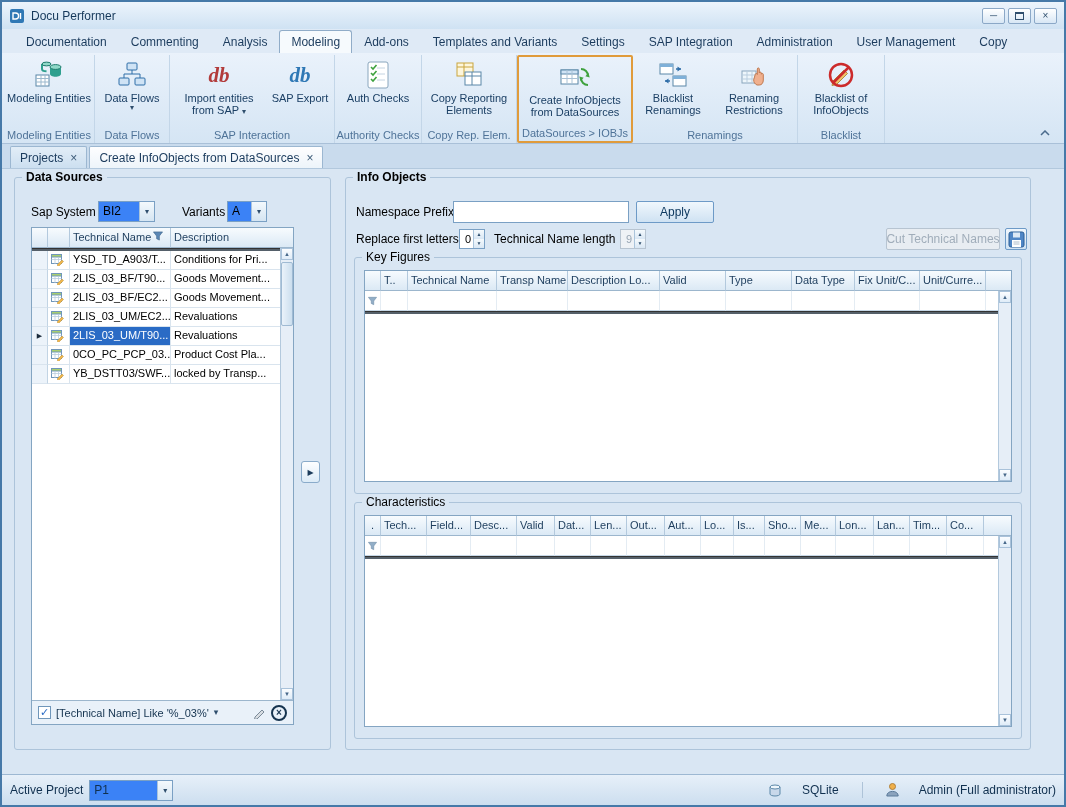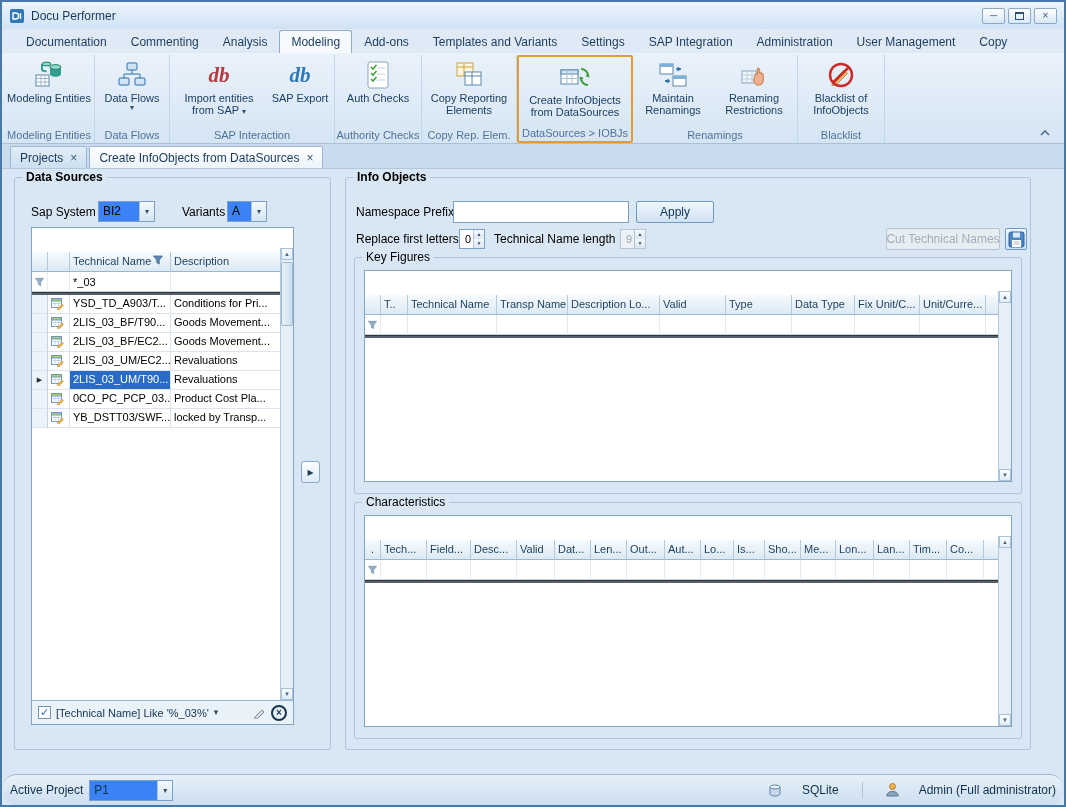--- a/index.html
+++ b/index.html
@@ -31,21 +31,21 @@
 .dtabx{font-size:12px;color:#3e5c79;line-height:1;}
 .mainarea{position:absolute;left:0;top:167px;right:0;height:605px;background:#d9e6f3;}
 .panel{position:absolute;border:1px solid #adc4da;border-radius:3px;}
 .ptitle{position:absolute;top:-8px;left:7px;background:#d9e6f3;padding:0 4px;font-size:12px;font-weight:bold;color:#000;white-space:nowrap;}
 .ptitle.thin{font-weight:normal;}
 .lbl{position:absolute;font-size:12px;color:#000;white-space:nowrap;}
 .combo{display:flex;height:21px;border:1px solid #7aa0c4;background:#3b82f6;}
 .comboval{flex:1;padding:2px 4px;font-size:12px;overflow:hidden;white-space:nowrap;}
 .combobtn{width:15px;background:linear-gradient(#f3f9fd,#d5e5f2);border-left:1px solid #aac4db;display:flex;align-items:center;justify-content:center;font-size:8px;color:#2e4e6d;}
 .gridc{position:absolute;border:1px solid #84a5c2;background:#fff;}
-.ghead{display:flex;height:20px;margin-top:24px;}
+.ghead{display:flex;height:20px;}
 .gh{background:linear-gradient(#f7fbfe,#dbe9f5);border-right:1px solid #b3c9dd;border-bottom:1px solid #9cb6cd;font-size:11px;color:#1d3d5d;padding:3px 3px 0;white-space:nowrap;overflow:hidden;display:flex;align-items:flex-start;gap:2px;flex:0 0 auto;}
 .gh.fill{flex:1 1 auto;border-right:none;}
 .gfilter{display:flex;height:20px;}
 .gf{border-right:1px solid #e4ecf3;border-bottom:1px solid #c6d7e6;padding:2px 3px;font-size:11px;white-space:nowrap;overflow:hidden;flex:0 0 auto;display:flex;align-items:center;}
 .gf.fill{flex:1 1 auto;border-right:none;}
 .gsep{height:3px;background:#55606a;border-top:1px solid #333;}
 .grow{display:flex;height:19px;}
 .gc{border-right:1px solid #d9e4ee;border-bottom:1px solid #d9e4ee;padding:2px 3px;font-size:11px;white-space:nowrap;overflow:hidden;flex:0 0 auto;}
 .gc.fill{flex:1 1 auto;border-right:none;}
 .gc.sel{background:#2a6bc5;color:#fff;}
@@ -59,21 +59,21 @@
 .movebtn{position:absolute;width:19px;height:22px;border:1px solid #8aabca;border-radius:3px;background:linear-gradient(#fdfeff,#dcebf7);display:flex;align-items:center;justify-content:center;font-size:8px;color:#1c3c5c;}
 .tinput{position:absolute;height:22px;border:1px solid #7aa0c4;background:#fff;padding:2px 4px;font-size:12px;font-family:"Liberation Sans",sans-serif;}
 .btn{position:absolute;height:22px;border:1px solid #6d9ac7;border-radius:2px;background:linear-gradient(#f0f7fd,#cfe2f3);font-size:12px;color:#0f3a60;display:flex;align-items:center;justify-content:center;padding:0 8px;white-space:nowrap;}
 .btn.disabled{border-color:#b7c4d1;background:#e8edf2;color:#a0adba;}
 .iconbtn{position:absolute;width:22px;height:22px;border:1px solid #6d9ac7;border-radius:2px;background:linear-gradient(#f0f7fd,#cfe2f3);display:flex;align-items:center;justify-content:center;}
 .spin{position:absolute;height:20px;display:flex;border:1px solid #7aa0c4;background:#fff;}
 .spin.disabled{background:#eef2f6;border-color:#b7c4d1;color:#98a6b4;}
 .spinval{width:13px;font-size:11px;padding:3px 2px 0 1px;text-align:right;}
 .spinarr{width:11px;display:flex;flex-direction:column;border-left:1px solid #aac4db;}
 .spinarr span{flex:1;display:flex;align-items:center;justify-content:center;font-size:5px;color:#2e4e6d;background:linear-gradient(#f5fafd,#d9e7f4);line-height:1;}
-.statusbar{position:absolute;left:0;right:0;bottom:0;height:31px;background:linear-gradient(#e7f0f9,#ccdeef);border-top:1px solid #9db8d2;display:flex;align-items:center;padding:0 8px;font-size:12px;color:#10304f;gap:6px;border-radius:15px;}
+.statusbar{position:absolute;left:0;right:0;bottom:0;height:31px;background:linear-gradient(#e7f0f9,#ccdeef);border-top:1px solid #9db8d2;display:flex;align-items:center;padding:0 8px;font-size:12px;color:#10304f;gap:6px;}
 .sbright{margin-left:auto;display:flex;align-items:center;gap:20px;}
 .sbsep{width:1px;height:16px;background:#aec3d8;margin:0 3px;}
 </style>
 </head>
 <body>
 
 <div id="win">
 
   <div class="titlebar">
     <svg width="16" height="16" viewBox="0 0 16 16">
@@ -220,21 +220,21 @@
           <span class="ric">
             <svg width="30" height="30" viewBox="0 0 30 30">
                 <rect x="2" y="4" width="13" height="10" fill="#fff" stroke="#5b87a8"></rect>
                 <rect x="2" y="4" width="13" height="3" fill="#7fb0d8"></rect>
                 <rect x="15" y="16" width="13" height="10" fill="#fff" stroke="#5b87a8"></rect>
                 <rect x="15" y="16" width="13" height="3" fill="#7fb0d8"></rect>
                 <path d="M18 9h5M12 21H7" stroke="#2f6ea8" stroke-width="1.5"></path>
                 <path d="M23 9l-3.5-2.5v5zM7 21l3.5-2.5v5z" fill="#2f6ea8"></path>
               </svg>
           </span>
-          <span class="rlab">Maintain Renamings</span>
+          <span class="rlab">Blacklist Renamings</span>
         </div>
         <div class="rbtn" style="width:84px">
           <span class="ric">
             <svg width="28" height="30" viewBox="0 0 28 30">
                 <rect x="2" y="11" width="14" height="12" fill="#eef6fb" stroke="#8aa6bd"></rect>
                 <path d="M2 15h14M2 19h14M7 11v12M12 11v12" stroke="#b9cdde"></path>
                 <path d="M17 25c-2.2-1-3.5-3-3.3-5.2l1.6-5.6c.3-1.1 2-.9 2 .3V9c0-1.4 2-1.4 2 0v4c0-1.2 2-1.2 2 0v1.2c0-1.1 2-1 2 .2V20c0 3-1.6 5-4 5z" fill="#f0b08e" stroke="#c07a50"></path>
               </svg>
           </span>
           <span class="rlab">Renaming Restrictions</span>
@@ -297,30 +297,20 @@
       <div class="ghead">
         <div class="gh" style="width:16px"></div>
         <div class="gh" style="width:22px"></div>
         <div class="gh" style="width:101px">
           <span>Technical Name</span>
           <svg width="10" height="10" viewBox="0 0 11 11">
               <path d="M0.5 1h10L7 5.5V10L4 8.5v-3z" fill="#5b87b5" stroke="#3f668c" stroke-width="0.7"></path>
             </svg>
         </div>
         <div class="gh fill">Description</div>
-      </div>
-      <div class="gfilter">
-        <div class="gf" style="width:16px;justify-content:center">
-          <svg width="10" height="10" viewBox="0 0 11 11">
-              <path d="M0.5 1h10L7 5.5V10L4 8.5v-3z" fill="#92aec7" stroke="#6d8ba6" stroke-width="0.7"></path>
-            </svg>
-        </div>
-        <div class="gf" style="width:22px"></div>
-        <div class="gf" style="width:101px">*_03</div>
-        <div class="gf fill"></div>
       </div>
       <div class="gsep"></div>
 
       <div class="grow">
         <div class="rowind"></div>
         <div class="gc" style="width:22px;padding:2px 0 0 3px"><svg width="13" height="13" viewBox="0 0 13 13">
               <rect x="0.5" y="1.5" width="10" height="9" fill="#fff" stroke="#6f96ba"></rect>
               <rect x="0.5" y="1.5" width="10" height="2.5" fill="#a9cf6f" stroke="#6f96ba"></rect>
               <path d="M0.5 6.5h10M4 4v7M7.5 4v7" stroke="#b9cdde" stroke-width="0.8"></path>
               <path d="M6 12l5-5 1.5 1.5-5 5z" fill="#f0b64a" stroke="#b08d3e" stroke-width="0.5"></path>

